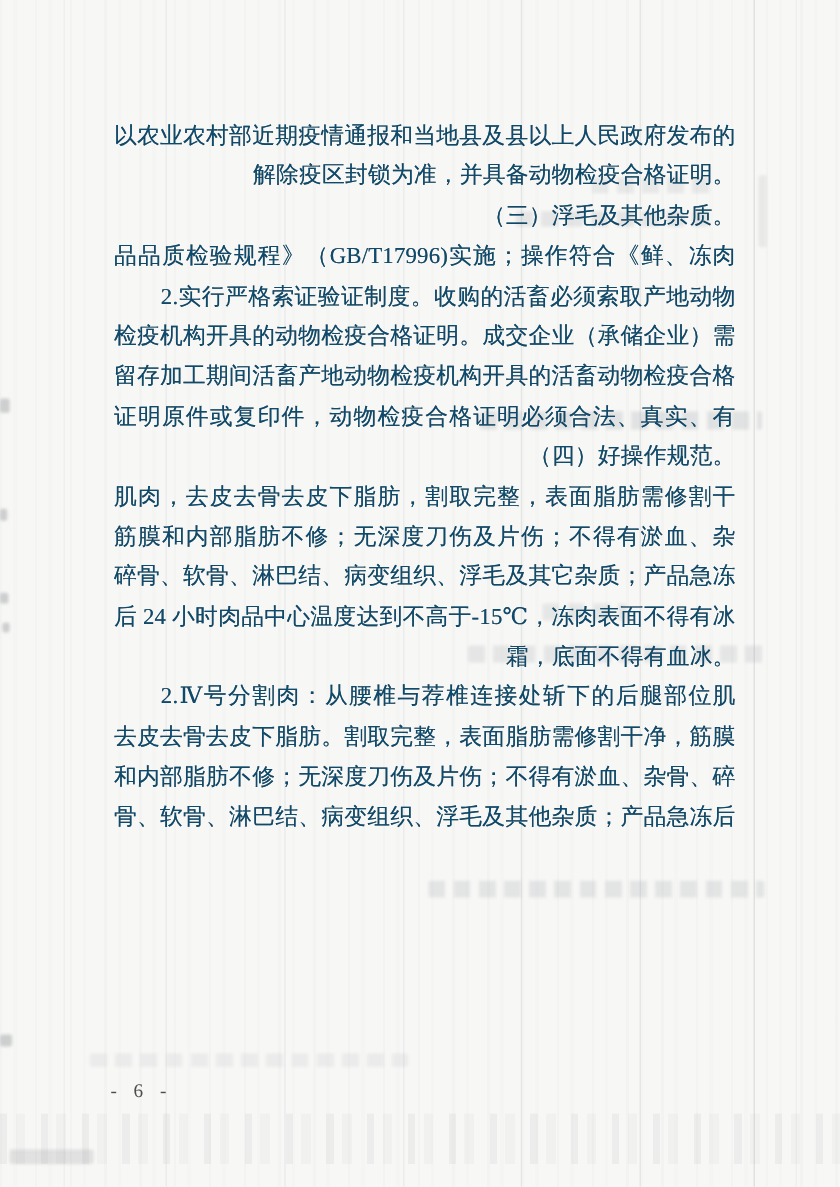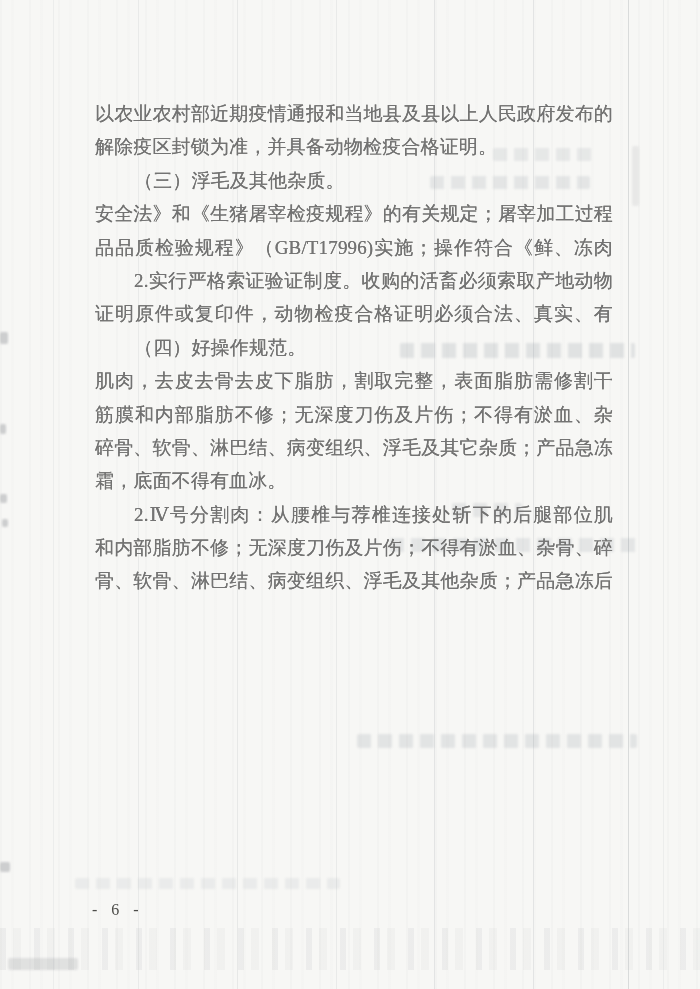--- a/index.html
+++ b/index.html
@@ -30,29 +30,29 @@
         rgba(150,152,156,0.06) 13px 21px,
         rgba(0,0,0,0) 21px 34px);
     filter: blur(0.6px);
     pointer-events: none;
   }
   .vline { position: absolute; top: 0; bottom: 0; width: 1px; pointer-events: none; }
 
   .text-block {
     position: absolute;
     left: 95px; top: 97px; width: 518px;
-    color: #737373;
+    color: #0c4a6e;
     font-size: 19px;
     text-shadow: 0 0 0.5px rgba(70,70,66,0.75);
   }
   .line {
     height: 33.4px; line-height: 33.4px;
     white-space: nowrap; overflow: visible;
     letter-spacing: 0.15px;
-    text-align: left;
+    text-align: right;
   }
   .line.just {
     white-space: normal;
     text-align: justify;
     text-align-last: justify;
     overflow: hidden;
   }
   .line.indent { padding-left: 39px; }
 
   .footer-page {
@@ -108,29 +108,32 @@
 <div class="smudge" style="left:0; top:494px; width:7px;  height:9px;"></div>
 <div class="smudge" style="left:2px; top:519px; width:6px; height:8px;"></div>
 <div class="smudge" style="left:0; top:862px; width:10px; height:10px;"></div>
 <div class="smudge" style="left:8px; top:958px; width:70px; height:12px; opacity:.55;"></div>
 <div class="smudge" style="left:632px; top:146px; width:7px; height:60px; opacity:.35;"></div>
 
 <div class="text-block">
     <div class="line just">以农业农村部近期疫情通报和当地县及县以上人民政府发布的</div>
     <div class="line">解除疫区封锁为准，并具备动物检疫合格证明。</div>
     <div class="line indent">（三）浮毛及其他杂质。</div>
-    <div class="line just">安全法》和《生猪屠宰检疫规程》的有关规定；屠宰加工过程</div>
     <div class="line just">品品质检验规程》（GB/T17996)实施；操作符合《鲜、冻肉良</div>
     <div class="line indent just">2.实行严格索证验证制度。收购的活畜必须索取产地动物</div>
+    <div class="line just">检疫机构开具的动物检疫合格证明。成交企业（承储企业）需</div>
+    <div class="line just">留存加工期间活畜产地动物检疫机构开具的活畜动物检疫合格</div>
     <div class="line just">证明原件或复印件，动物检疫合格证明必须合法、真实、有效，</div>
     <div class="line indent">（四）好操作规范。</div>
     <div class="line just">肌肉，去皮去骨去皮下脂肪，割取完整，表面脂肪需修割干净，</div>
     <div class="line just">筋膜和内部脂肪不修；无深度刀伤及片伤；不得有淤血、杂骨、</div>
     <div class="line just">碎骨、软骨、淋巴结、病变组织、浮毛及其它杂质；产品急冻</div>
+    <div class="line just">后 24 小时肉品中心温度达到不高于-15℃，冻肉表面不得有冰</div>
     <div class="line">霜，底面不得有血冰。</div>
     <div class="line indent just">2.Ⅳ号分割肉：从腰椎与荐椎连接处斩下的后腿部位肌肉，</div>
+    <div class="line just">去皮去骨去皮下脂肪。割取完整，表面脂肪需修割干净，筋膜</div>
     <div class="line just">和内部脂肪不修；无深度刀伤及片伤；不得有淤血、杂骨、碎</div>
     <div class="line just">骨、软骨、淋巴结、病变组织、浮毛及其他杂质；产品急冻后</div>
   </div>
 
 <div class="footer-page">- 6 -</div>
 
 <div class="bottom-band"></div>
 
 </body></html>

